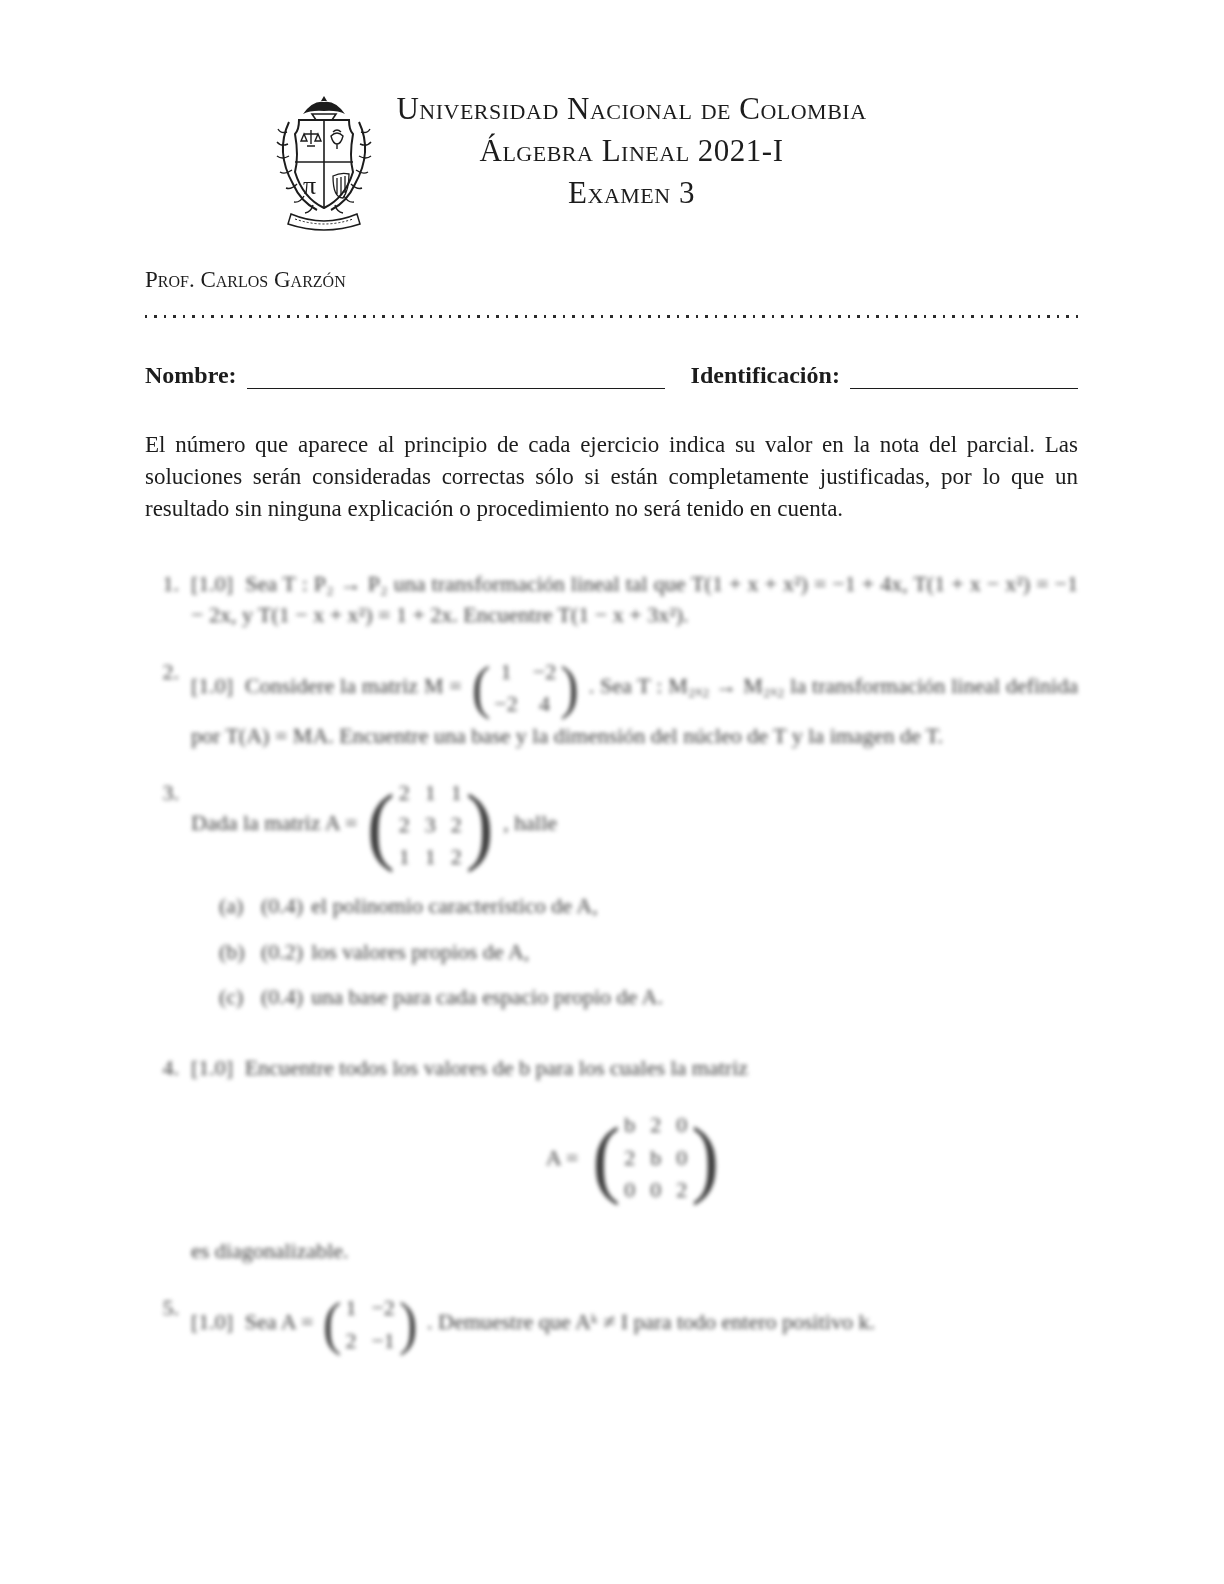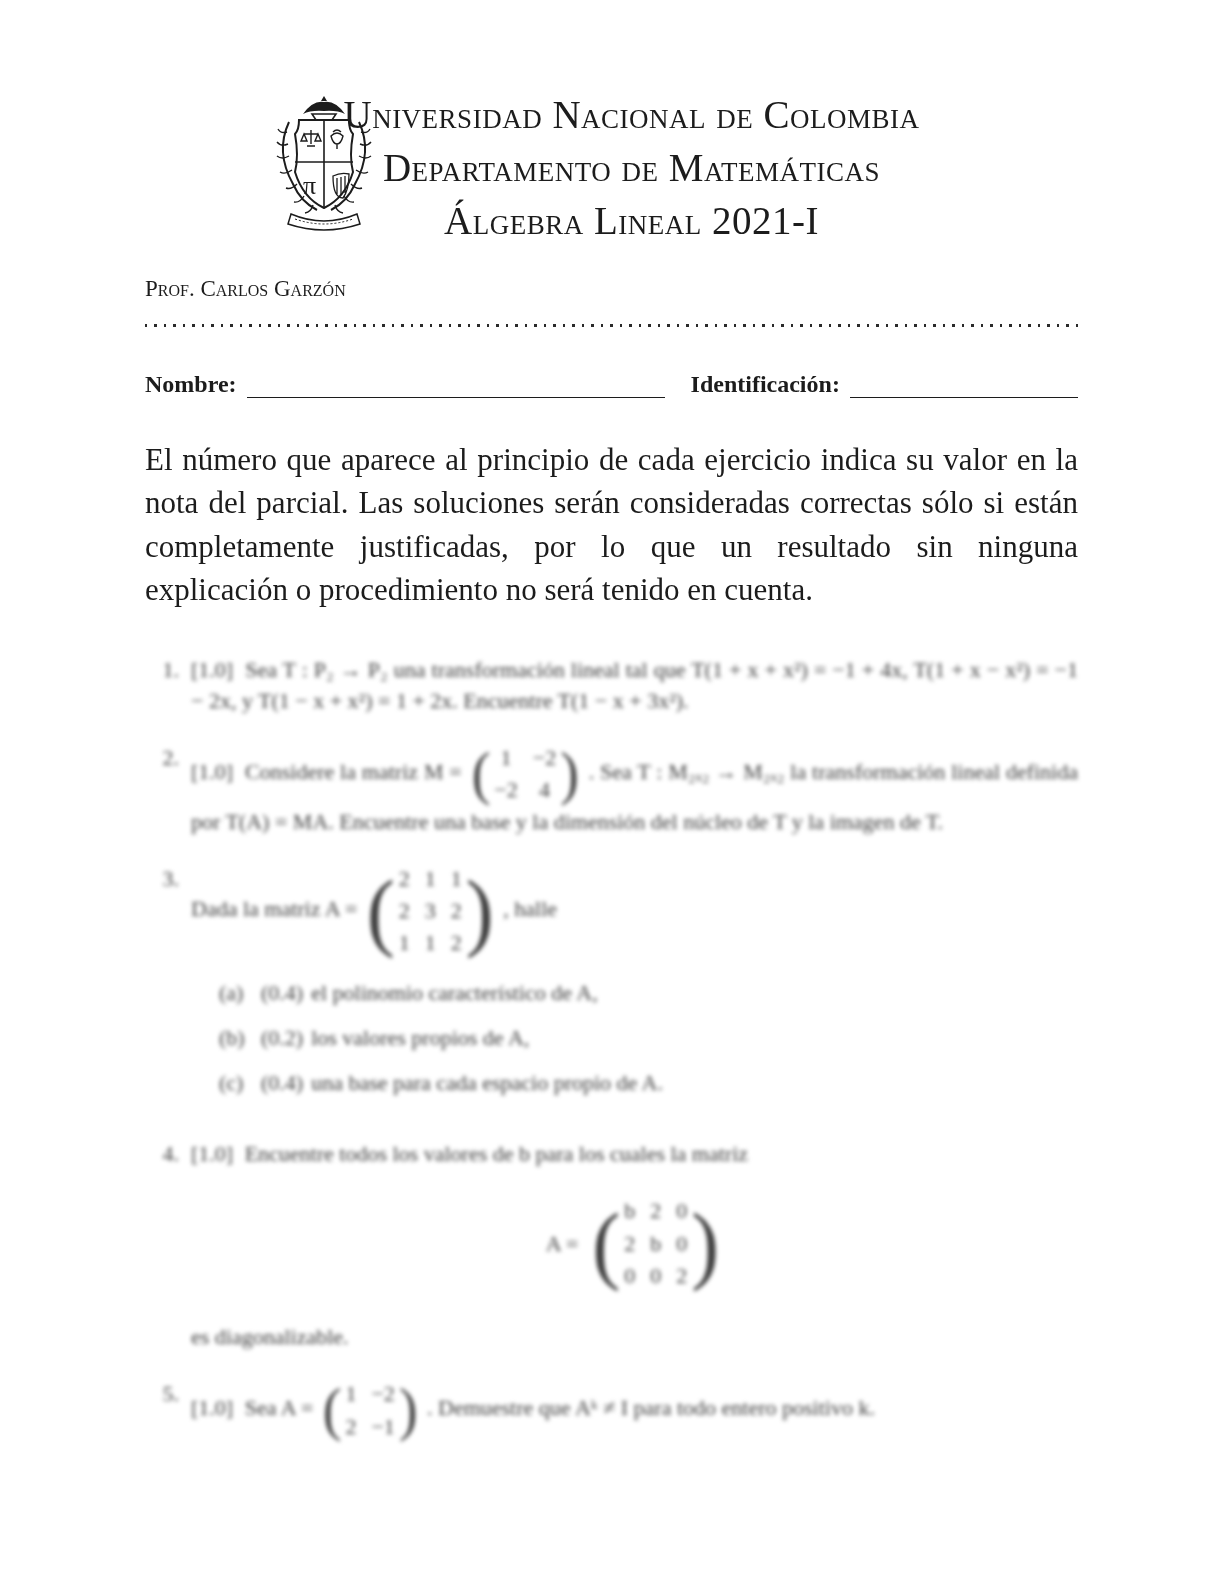--- a/index.html
+++ b/index.html
@@ -7,37 +7,37 @@
     width:1224px;height:1584px;overflow:hidden;position:relative;
     font-family:"Liberation Serif", serif;color:#1c1c1c;
     -webkit-font-smoothing:antialiased;
   }
   .page{position:absolute;left:145px;top:0;width:933px;}
 
   
   .header{position:relative;margin-top:88px;min-height:150px;}
   .crest{position:absolute;left:120px;top:4px;width:118px;height:142px;}
   .titles{text-align:center;line-height:1.36;padding-left:40px;}
-  .titles .t{font-variant:small-caps;font-size:39px;letter-spacing:.5px;}
+  .titles .t{font-variant:small-caps;font-size:31px;letter-spacing:.5px;}
 
   .prof{margin-top:29px;font-variant:small-caps;font-size:23px;}
 
   .dotsep{margin-top:22px;height:3px;
     background:repeating-linear-gradient(to right,#2a2a2a 0 2.4px,transparent 2.4px 9.5px);
   }
 
   
   .fieldrow{margin-top:44px;display:flex;align-items:flex-end;font-size:24px;}
   .fieldrow .lbl{font-weight:bold;white-space:nowrap;}
   .blank{border-bottom:1.6px solid #1c1c1c;height:26px;margin-left:10px;}
   .blank.name{width:418px;margin-right:26px;}
   .blank.id{flex:1;}
 
   
-  .para{margin-top:40px;font-size:31px;line-height:1.4;text-align:justify;}
+  .para{margin-top:40px;font-size:23px;line-height:1.4;text-align:justify;}
   .para.second{margin-top:30px;}
 
   
   .exercises{margin-top:42px;filter:blur(2px);color:#3d3d3d;font-size:22px;line-height:1.42;}
   .ex{display:flex;margin-bottom:26px;}
   .ex .num{width:34px;text-align:right;flex:0 0 34px;}
   .ex .body{margin-left:12px;flex:1;text-align:justify;}
   .weight{margin-right:6px;}
 
   .matrix{display:inline-flex;align-items:center;vertical-align:middle;margin:0 4px;}
@@ -83,22 +83,22 @@
 
       <text x="38" y="102" font-size="26" font-family="Liberation Serif, serif" fill="#1c1c1c" stroke="none">π</text>
 
       <path d="M68 84 q0 22 10 22 q6 -8 6 -24 q-8 -2 -16 2 z M72 86 v16 M76 85 v18 M80 84 v17" stroke-width="1.3"></path>
 
       <path d="M26 122 q33 14 66 0 l3 10 q-36 12 -72 0 z" stroke-width="1.5"></path>
       <path d="M30 127 q29 10 58 0" stroke-width="1" stroke-dasharray="2 2"></path>
     </svg>
     <div class="titles">
       <div class="t">Universidad Nacional de Colombia</div>
-      <div class="t">Departamento de Matemáticas</div>
       <div class="t">Álgebra Lineal 2021-I</div>
+      <div class="t">Examen 3</div>
     </div>
   </div>
 
   <div class="prof">Prof. Carlos Garzón</div>
 
   <div class="dotsep"></div>
 
   <div class="fieldrow">
     <span class="lbl">Nombre:</span>
     <span class="blank name"></span>

